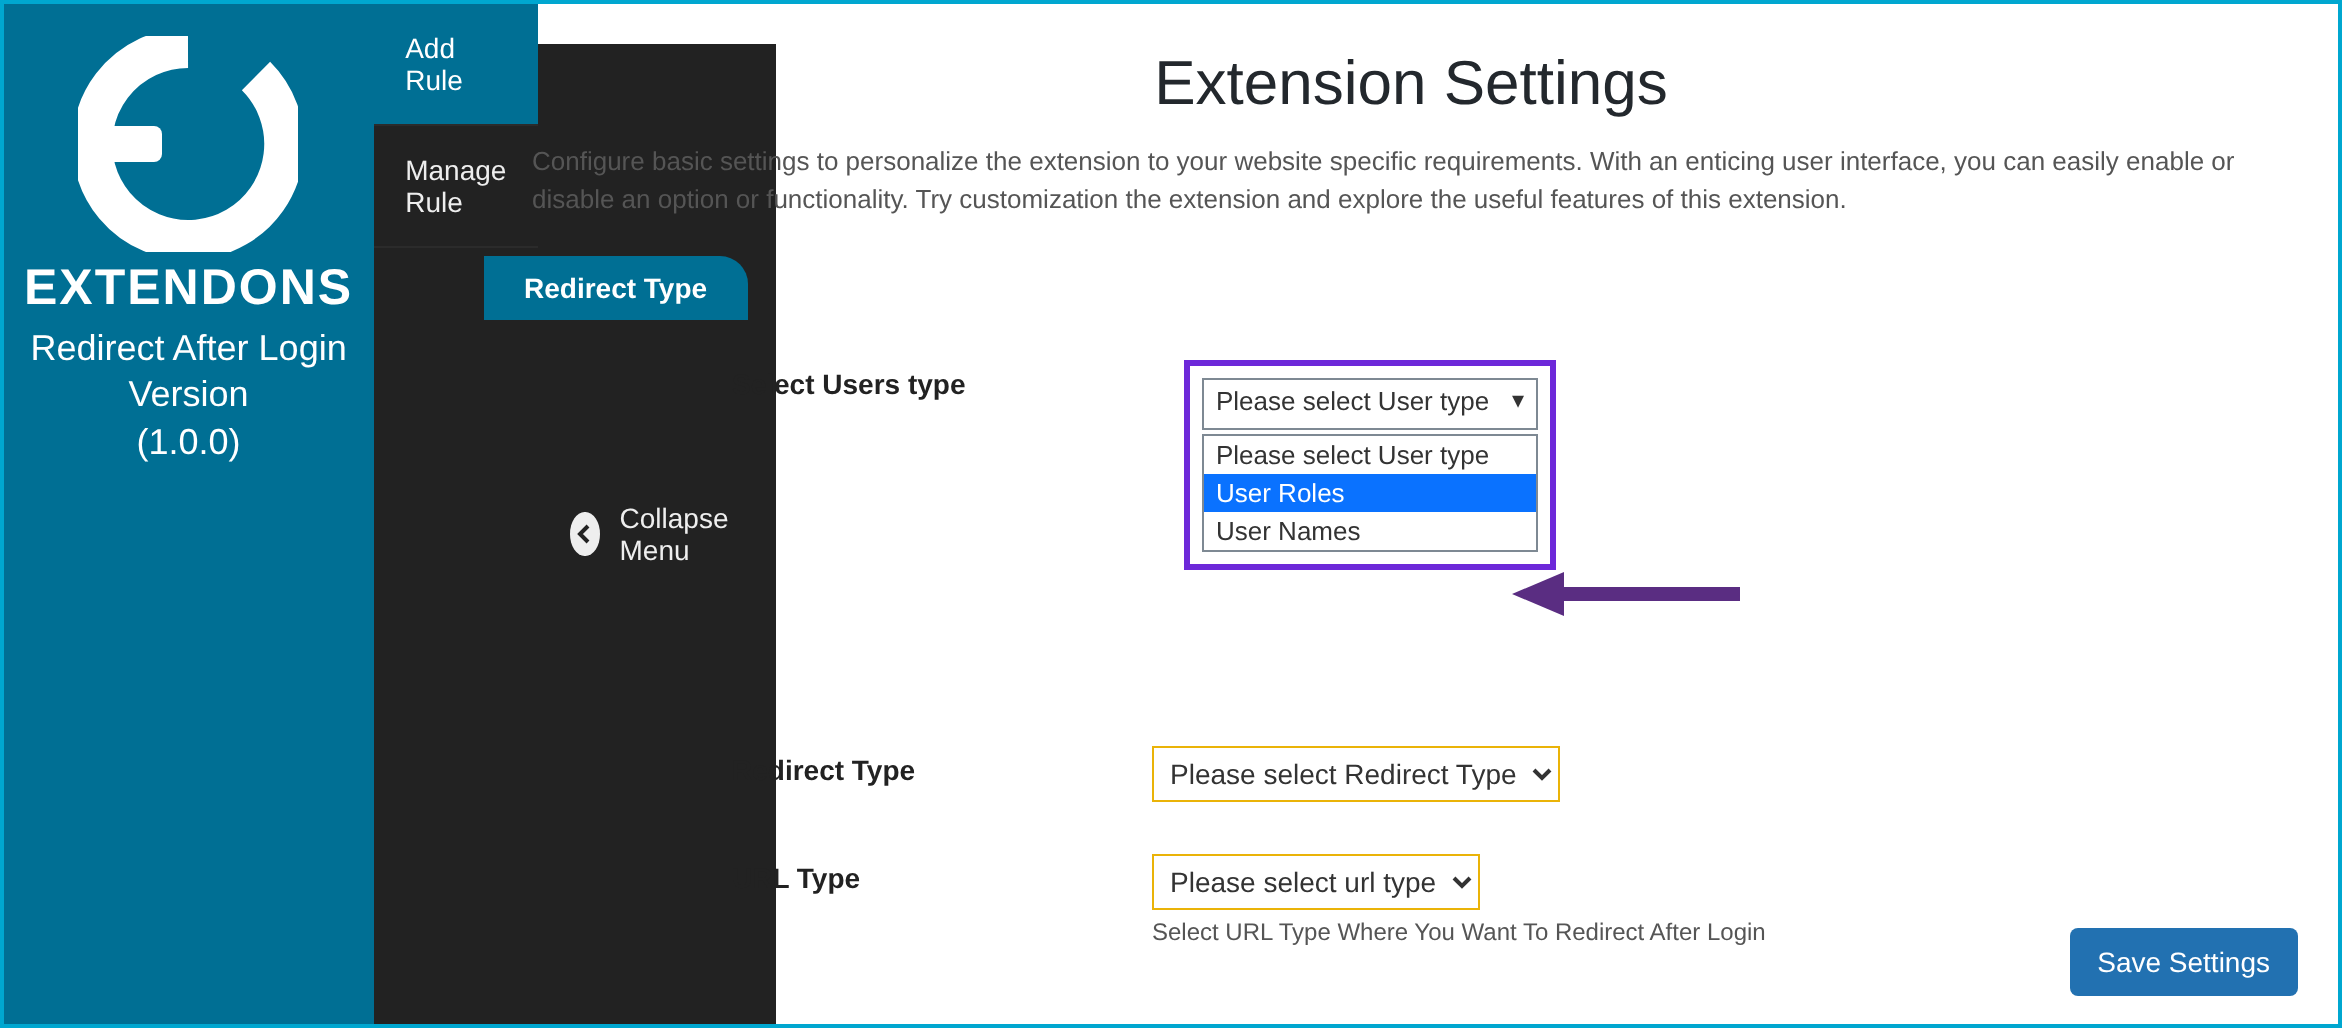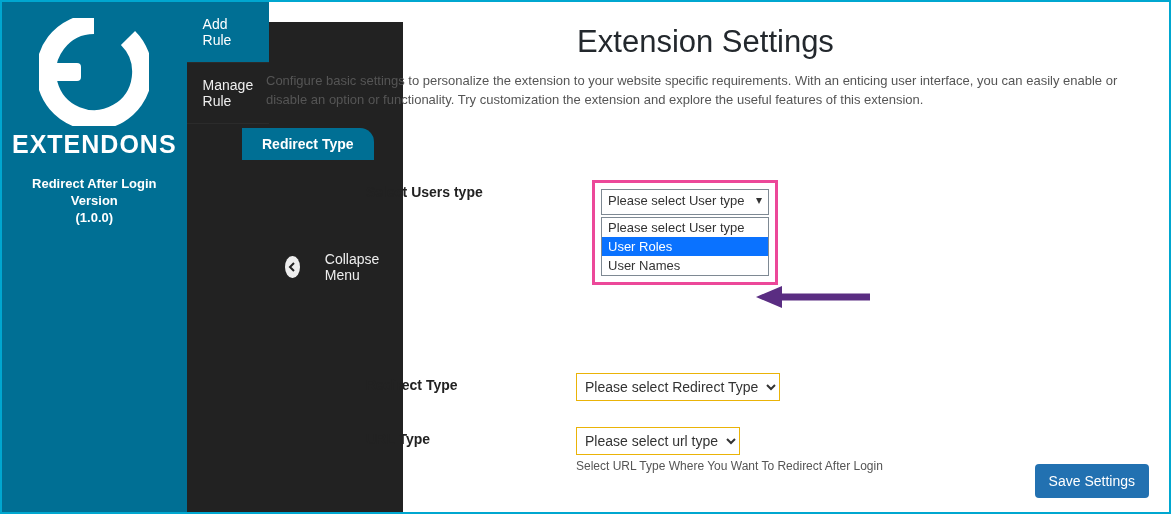--- a/index.html
+++ b/index.html
@@ -2,42 +2,42 @@
 <html><head>
 <meta charset="utf-8">
 <style>
 * { box-sizing: border-box; margin: 0; padding: 0; }
 body { font-family: "Segoe UI", Arial, sans-serif; background: #fff; width: 1171px; height: 514px; overflow: hidden; border: 2px solid #00a7d0; position: relative; }
 .container { display: flex; height: 100%; }
 .sidebar { width: 240px; background: #701a75; display: flex; flex-direction: row; }
 .brand-block { background: #006f94; color: #fff; text-align: center; padding: 10px 10px 14px 10px; }
 .logo-wrap { display: flex; justify-content: center; padding: 6px 0 2px 0; }
 .brand-name { font-size: 25px; font-weight: 700; letter-spacing: 1px; margin-top: 2px; }
-.brand-sub { font-size: 13px; font-weight: 700; margin-top: 17px; line-height: 1.3; }
+.brand-sub { font-size: 18px; font-weight: 400; margin-top: 4px; line-height: 1.3; }
 .menu { background: #222; color: #eee; }
 .menu-item { padding: 14px 16px; font-size: 14px; cursor: pointer; border-bottom: 1px solid #2b2b2b; }
 .menu-item.active { background: #006f94; color: #fff; }
 .menu-item.normal { background: #222; color: #eee; }
-.collapse-row { background: #222; color: #eee; padding: 14px 16px; display: flex; align-items: center; gap: 25px; font-size: 14px; margin-top: 20px; cursor: pointer; }
+.collapse-row { background: #222; color: #eee; padding: 14px 16px; display: flex; align-items: center; gap: 10px; font-size: 14px; margin-top: 20px; cursor: pointer; }
 .collapse-icon { width: 22px; height: 22px; border-radius: 50%; background: #eee; display: flex; align-items: center; justify-content: center; }
 .collapse-icon svg { width: 10px; height: 10px; }
 .main { flex: 1; position: relative; padding: 18px 24px 0 24px; }
 .page-title { font-size: 31px; font-weight: 400; color: #23282d; text-align: center; margin-top: 4px; }
 .page-desc { font-size: 13px; color: #555; margin-top: 12px; line-height: 1.45; }
 .tab-wrap { margin-top: 18px; margin-left: -24px; }
 .tab { display: inline-block; background: #006f94; color: #fff; font-size: 14px; font-weight: 600; padding: 8px 20px; border-top-right-radius: 14px; border-bottom-right-radius: 0; border-top-left-radius: 0; }
 .form-area { padding: 20px 0 0 100px; }
 .form-row { display: flex; align-items: flex-start; margin-bottom: 26px; position: relative; }
 .form-row.dropdown-row { margin-bottom: 88px; gap: 16px; }
 .form-label { width: 210px; font-size: 14px; font-weight: 700; color: #222; padding-top: 4px; }
 .form-control { }
 input.text-input { border: 1px solid #7e8993; padding: 4px 8px; font-size: 14px; width: 160px; height: 28px; color: #333; }
 select.sel { border: 1px solid #eab308; background: #fff; padding: 3px 4px; font-size: 14px; height: 28px; color: #333; }
 .helper { font-size: 12px; color: #555; margin-top: 4px; }
-.highlight-box { border: 3px solid #ec4899; padding: 6px; display: inline-block; position: relative; }
+.highlight-box { border: 3px solid #6d28d9; padding: 6px; display: inline-block; position: relative; }
 .fake-select { border: 1px solid #7e8993; background: #fff; width: 168px; height: 26px; font-size: 13px; padding: 3px 20px 3px 6px; position: relative; color: #333; cursor: pointer; }
 .fake-select::after { content: '▾'; position: absolute; right: 6px; top: 3px; color: #333; font-size: 12px; }
 .dropdown-list { border: 1px solid #7e8993; background: #fff; width: 168px; margin-top: 2px; }
 .dropdown-opt { font-size: 13px; padding: 2px 6px; color: #333; cursor: pointer; }
 .dropdown-opt.hover { background: #0a72ff; color: #fff; }
 .arrow-annot { position: absolute; left: 750px; top: 280px; }
 .save-btn { position: absolute; right: 20px; bottom: 14px; background: #2271b1; color: #fff; border: none; border-radius: 4px; padding: 9px 14px; font-size: 14px; cursor: pointer; }
 </style>
 </head>
 <body>

